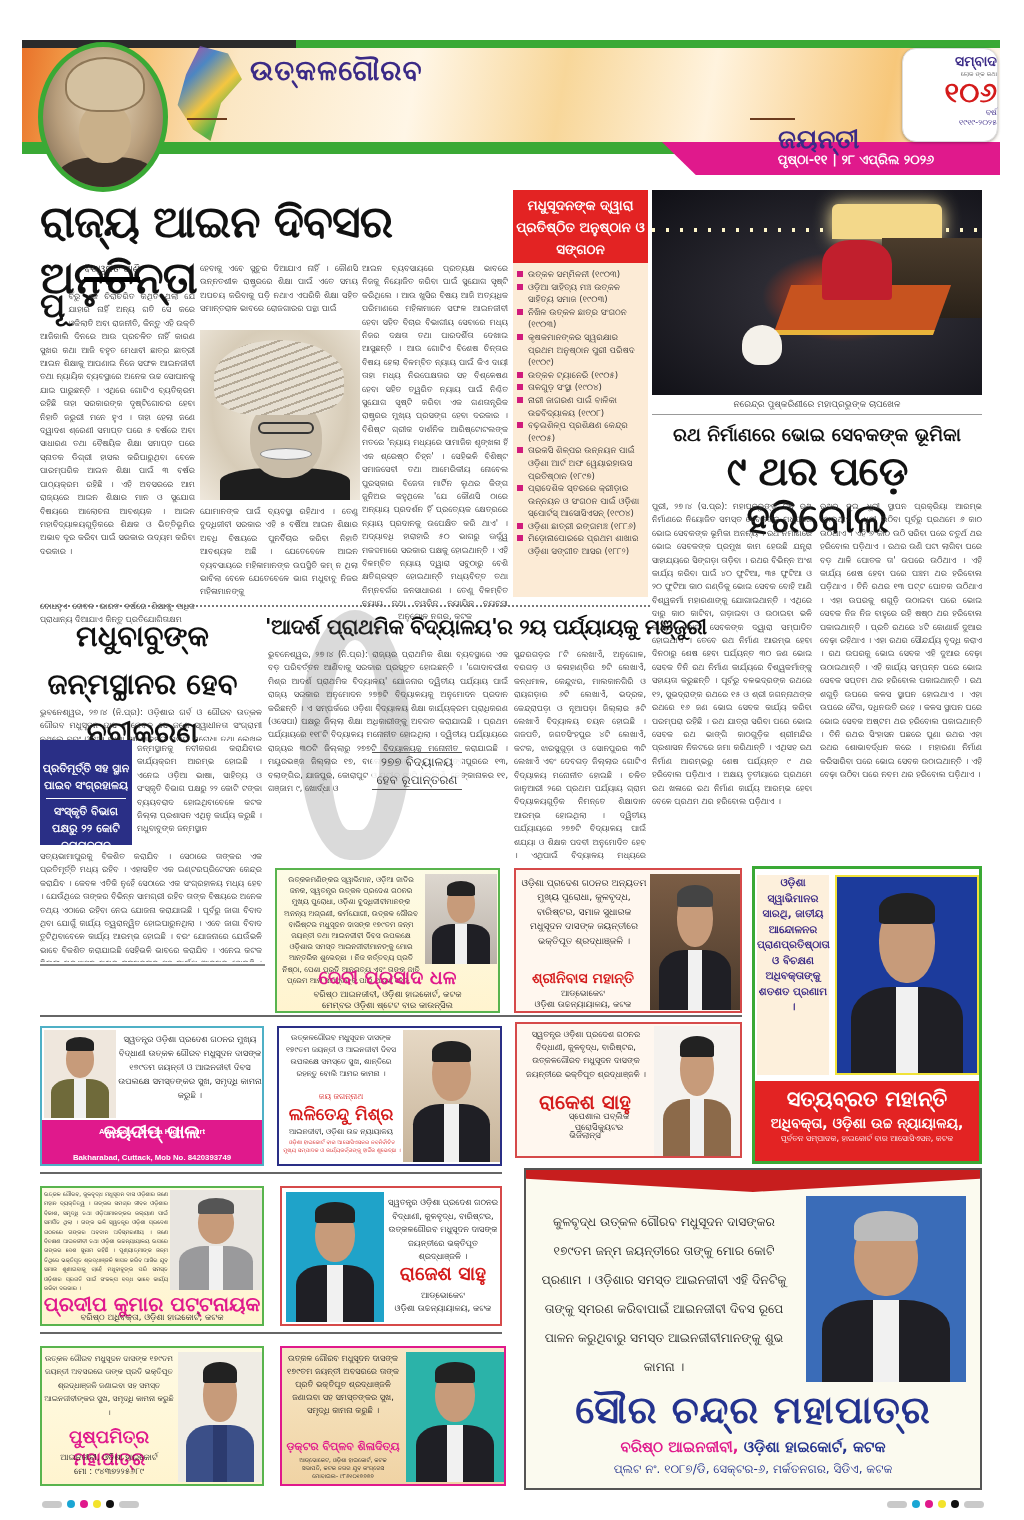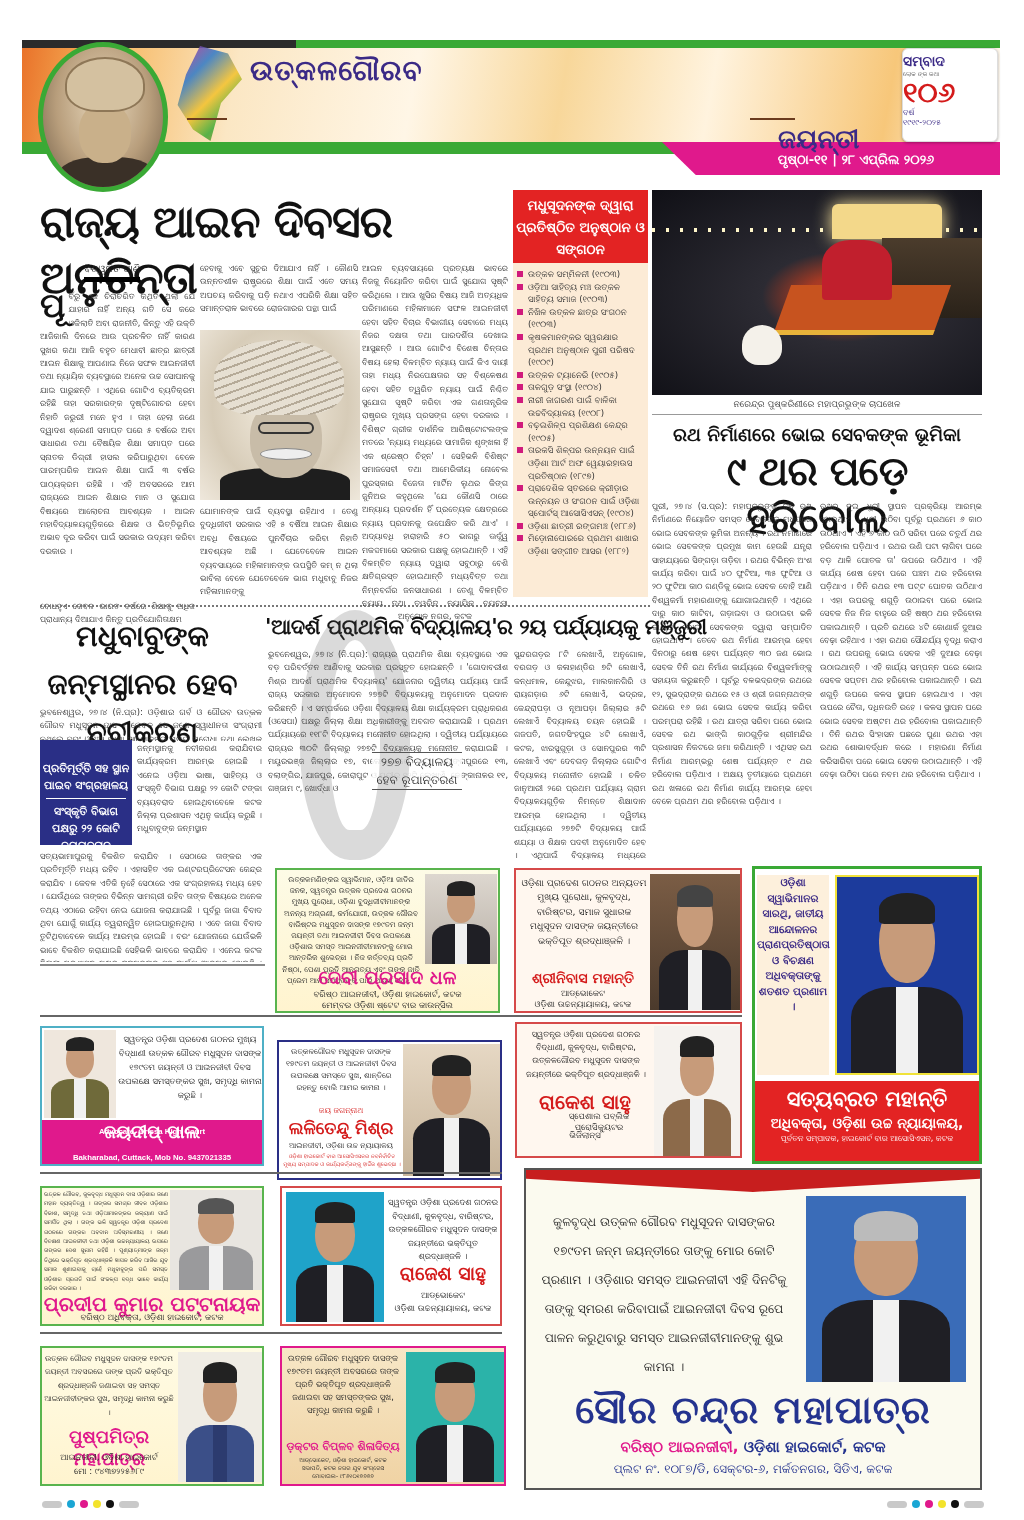--- a/index.html
+++ b/index.html
@@ -18,21 +18,21 @@
   .portrait-oval .turban { position:absolute; left: 22px; top: 10px; width: 80px; height: 55px; border-radius: 50% 50% 40% 40%; background: #d4c1a0; border: 2px solid #8e7757; }
   .portrait-oval .face { position:absolute; left: 36px; top: 56px; width: 52px; height: 60px; border-radius: 45%; background: #c9b08a; }
   .portrait-oval .coat { position:absolute; left: 14px; top: 110px; width: 100px; height: 50px; border-radius: 40% 40% 0 0; background: #3a3027; }
   .map-block { left: 150px; top: 6px; width: 70px; height: 95px; background: linear-gradient(135deg,#e0198c,#2d78c8 30%,#f3c12b 55%,#3aa935 75%,#e9722a); clip-path: polygon(40% 0,80% 8%,100% 35%,70% 60%,55% 100%,30% 88%,8% 62%,20% 30%); opacity: .85; }
   .banner-subtitle { left: 228px; top: 14px; font-size: 28px; font-weight: bold; color: #3b2a86; letter-spacing: 1px; }
   .banner-title { left: 200px; top: 48px; width: 520px; text-align: center; font-size: 50px; font-weight: bold; color: #5a2a8c; -webkit-text-stroke: 2px #ffffff; text-shadow: 0 0 0 #5a2a8c, 2px 2px 0 #2e174d; letter-spacing: 2px; }
   .banner-line-l { left: 165px; top: 78px; width: 40px; height: 2px; background: #6b3b1e; }
   .banner-line-r { left: 728px; top: 78px; width: 45px; height: 2px; background: #6b3b1e; }
   .banner-jayanti { left: 756px; top: 84px; font-size: 26px; font-weight: bold; color: #3b2a86; }
   .pageinfo { left: 690px; top: 112px; width: 288px; text-align: center; font-size: 13px; color: #fff; font-weight: bold; }
-  .badge { left: 880px; top: 8px; width: 96px; height: 94px; background: #fff; border-radius: 6px; border: 1px solid #ddd; box-shadow: 0 1px 3px rgba(0,0,0,.3); text-align: left; }
+  .badge { left: 880px; top: 8px; width: 96px; height: 94px; background: #fff; border-radius: 14px; border: 1px solid #ddd; box-shadow: 0 1px 3px rgba(0,0,0,.3); text-align: right; }
   .badge .b1 { font-size: 14px; color: #3b2a86; font-weight: bold; margin-top: 4px; }
   .badge .b2 { font-size: 6px; color: #555; }
   .badge .b3 { font-size: 28px; color: #d41b1b; font-weight: bold; line-height: 30px; }
   .badge .b4 { font-size: 8px; color: #3b2a86; }
 
   
   .hl-main { left: 40px; top: 194px; width: 465px; font-size: 44px; font-weight: bold; color: #111; letter-spacing: -1px; line-height: 56px; }
   .byline { left: 84px; top: 263px; font-size: 10px; color: #222; border-bottom: 5px solid #000000; padding-bottom: 2px; }
   .col { font-size: 8.2px; line-height: 13.4px; color: #333; text-align: justify; overflow: hidden; }
   .dropcap { float: left; font-size: 34px; line-height: 30px; font-weight: bold; margin-right: 3px; color: #111; }
@@ -243,24 +243,24 @@
   <div class="photo photo-person" style="left:2px; top:2px; width:72px; height:88px; background:#efe7dd;">
       <div class="ph-body" style="background:#6f6a3a"></div>
       <div class="ph-shirt"></div>
       <div class="ph-head"></div>
       <div class="ph-hair"></div>
     </div>
   <div class="txt" style="left:76px; top:4px; width:144px; font-size:8.4px; line-height:14px;">ସ୍ୱତନ୍ତ୍ର ଓଡ଼ିଶା ପ୍ରଦେଶ ଗଠନର ମୁଖ୍ୟ ବିଦ୍ଧାଣୀ ଉତ୍କଳ ଗୌରବ ମଧୁସୂଦନ ଦାସଙ୍କ ୧୭୯ତମ ଜୟନ୍ତୀ ଓ ଆଇନଜୀବୀ ଦିବସ ଉପଲକ୍ଷେ ସମସ୍ତଙ୍କର ସୁଖ, ସମୃଦ୍ଧି କାମନା କରୁଛି ।</div>
   <div style="position:absolute; left:0; top:92px; width:220px; height:44px; background:#e0198c;"></div>
   <div class="name" style="left:0; top:93px; width:220px; font-size:18px; color:#fff;">ଜୟଦୀପ୍ ପାଲ</div>
   <div class="sub" style="left:0; top:98px; width:220px; color:#fff; font-family:'Liberation Sans',sans-serif; font-weight:bold; font-size:7.8px;">Advocate, Orissa High Court</div>
-  <div class="sub" style="left:0; top:124px; width:220px; color:#fff; font-family:'Liberation Sans',sans-serif; font-weight:bold; font-size:7.8px;">Bakharabad, Cuttack, Mob No. 9437021335</div>
-</div>
-
-<div class="ad" style="left:277px; top:1026px; width:225px; height:140px; border:2px solid #2a2f86; background:#fff;margin-top:14px;">
+  <div class="sub" style="left:0; top:124px; width:220px; color:#fff; font-family:'Liberation Sans',sans-serif; font-weight:bold; font-size:7.8px;">Bakharabad, Cuttack, Mob No. 8420393749</div>
+</div>
+
+<div class="ad" style="left:277px; top:1026px; width:225px; height:140px; border:2px solid #2a2f86; background:#fff;">
   <div class="txt" style="left:2px; top:4px; width:120px; font-size:7.6px; line-height:12px;">ଉତ୍କଳଗୌରବ ମଧୁସୂଦନ ଦାସଙ୍କ ୧୭୯ତମ ଜୟନ୍ତୀ ଓ ଆଇନଜୀବୀ ଦିବସ ଉପଲକ୍ଷେ ସମସ୍ତେ ସୁଖ, ଶାନ୍ତିରେ ରହନ୍ତୁ ବୋଲି ଆମର କାମନା ।</div>
   <div class="txt" style="left:2px; top:64px; width:120px; font-size:8px; color:#d41b1b;">ଜୟ ଜଗନ୍ନାଥ</div>
   <div class="name" style="left:0; top:76px; width:124px; font-size:17px; color:#d41b1b;">ଲଳିତେନ୍ଦୁ ମିଶ୍ର</div>
   <div class="sub" style="left:0; top:98px; width:124px; font-size:7.5px;">ଆଇନଜୀବୀ, ଓଡ଼ିଶା ଉଚ୍ଚ ନ୍ୟାୟାଳୟ</div>
   <div class="sub" style="left:4px; top:110px; width:118px; font-size:5.5px; line-height:8px; color:#d41b1b;">ଓଡ଼ିଶା ହାଇକୋର୍ଟ ବାର ଆସୋସିଏସନର ନବନିର୍ବାଚିତ ମୁଖ୍ୟ ସମ୍ପାଦକ ଓ କାର୍ଯ୍ୟକର୍ତ୍ତାଙ୍କୁ ହାର୍ଦ୍ଦିକ ଶୁଭେଚ୍ଛା ।</div>
   <div class="photo photo-person" style="left:124px; top:2px; width:97px; height:132px; background:linear-gradient(#e6d8c4,#c7b49a);">
       <div class="ph-body"></div>
       <div class="ph-shirt"></div>
       <div class="ph-head"></div>
       <div class="ph-hair"></div>

